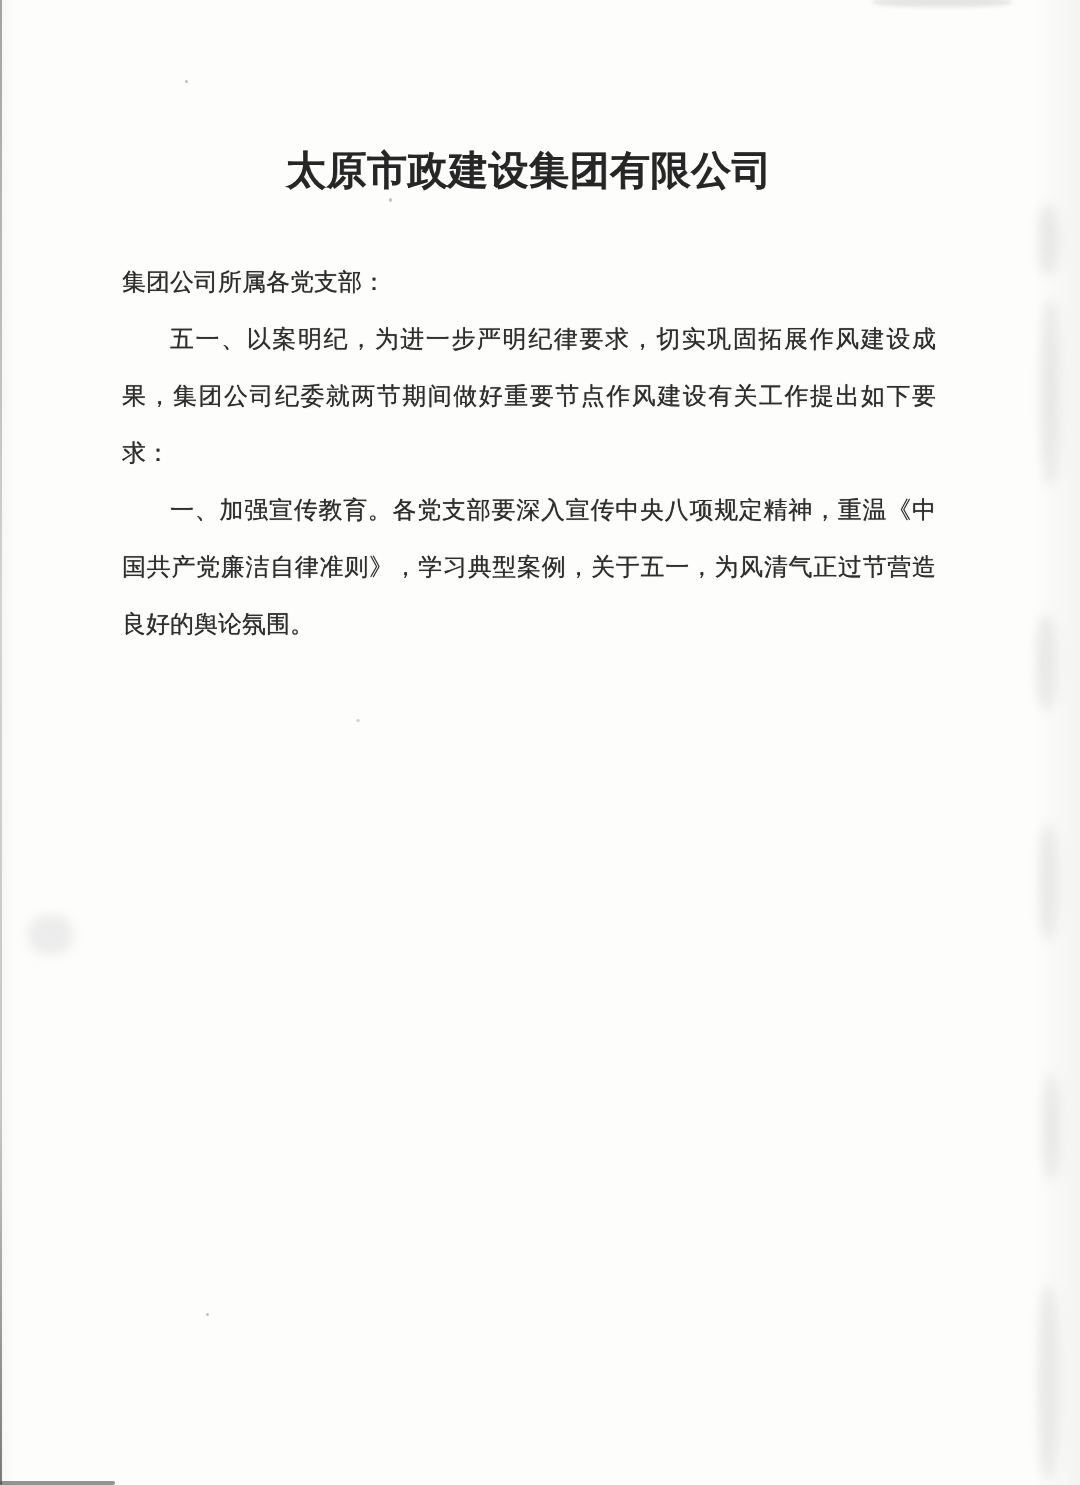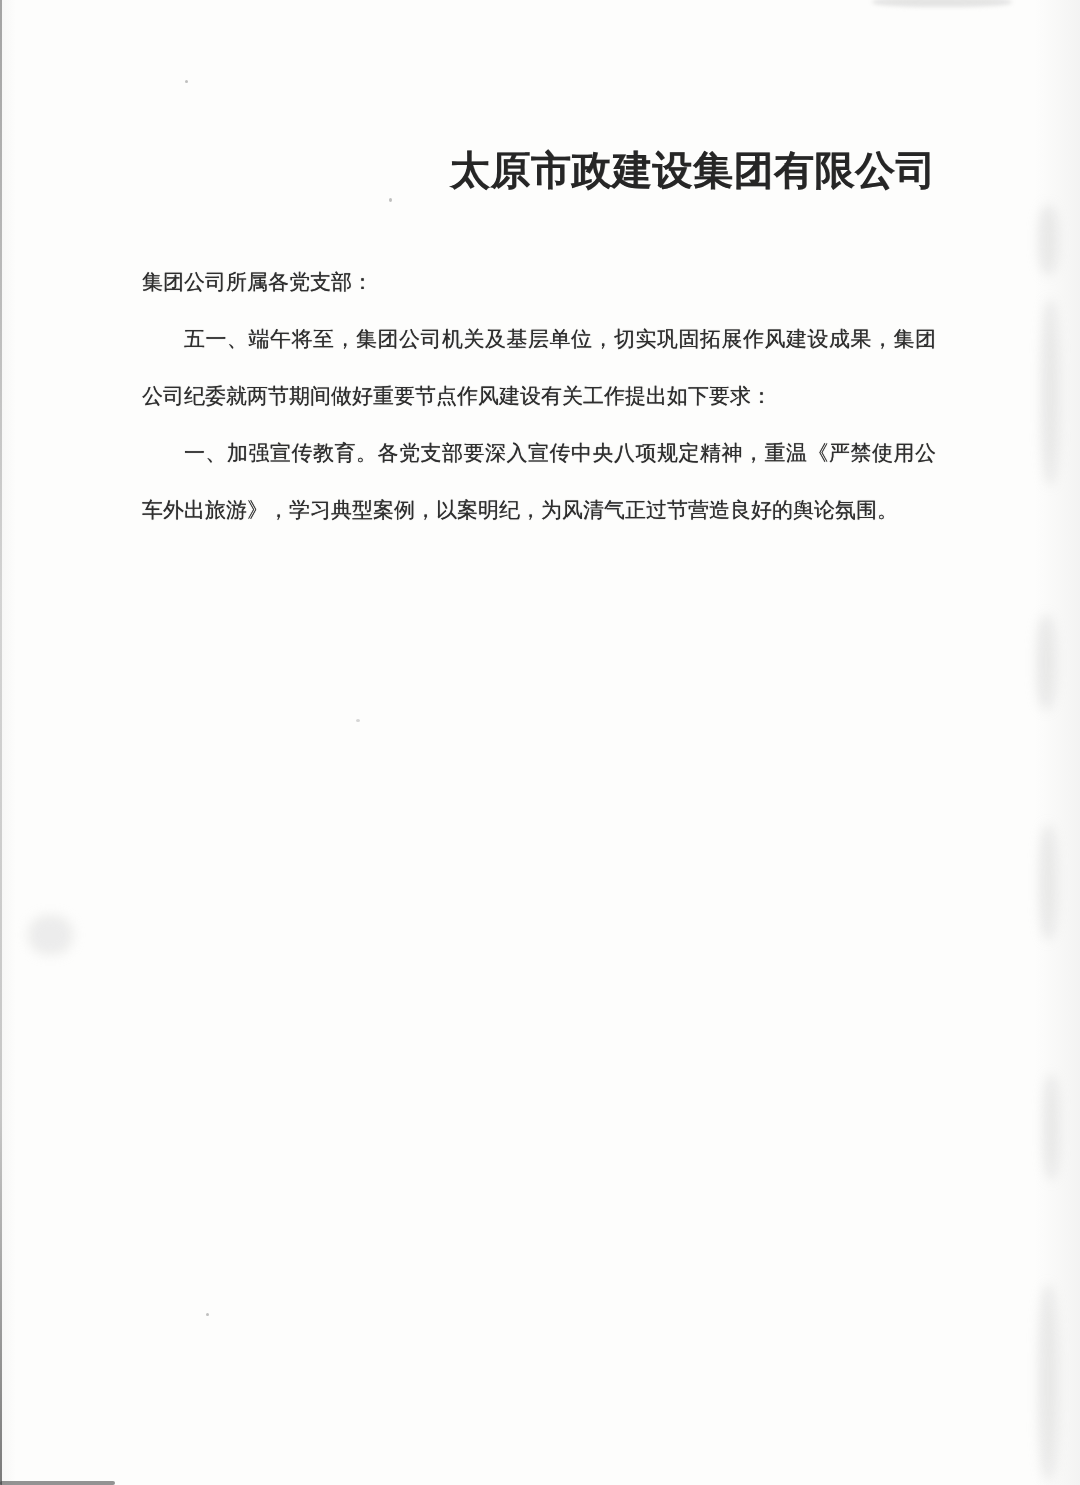--- a/index.html
+++ b/index.html
@@ -37,33 +37,32 @@
   .sm-left   { left: 28px;  top: 915px;   width: 45px; height: 40px; background: rgba(200,200,200,0.30); }
   .speck { position: absolute; background: rgba(115,115,115,0.45); border-radius: 50%; }
   .sp-1 { left: 185px; top: 80px;  width: 3px; height: 3px; }
   .sp-2 { left: 389px; top: 198px; width: 3px; height: 4px; }
   .sp-3 { left: 206px; top: 1313px; width: 3px; height: 3px; }
   .sp-4 { left: 356px; top: 719px; width: 4px; height: 3px; background: rgba(140,140,140,0.35); }
 
   
   .doc { position: absolute; left: 122px; top: 142px; width: 814px; color: #2e2e2e; }
   .title {
-    margin: 0; text-align: right;
+    margin: 0; text-align: center;
     font-family: "Liberation Sans", "DejaVu Sans", sans-serif;
     font-weight: bold; font-size: 40px; line-height: 57px;
     color: #262626; letter-spacing: 0.5px;
     text-shadow: 0.4px 0.4px 0.6px rgba(55,55,55,0.55);
   }
   .doc-body {
     margin-top: 55px;
-    font-size: 21px; line-height: 57px;
+    font-size: 24px; line-height: 57px;
     text-align: justify; text-justify: inter-ideograph;
     color: #2e2e2e;
     text-shadow: 0 0 0.7px rgba(46,46,46,0.85);
-    margin-left: 20px;
   }
   .doc-body p { margin: 0; }
   .para { text-indent: 2em; }
 </style>
 </head>
 <body>
 
 <div class="canvas">
 
   <div class="edge-left"></div>
@@ -79,18 +78,18 @@
   <div class="speck sp-1"></div>
   <div class="speck sp-2"></div>
   <div class="speck sp-3"></div>
   <div class="speck sp-4"></div>
 
   <div class="doc">
     <h1 class="title">太原市政建设集团有限公司</h1>
 
     <div class="doc-body">
       <p class="salutation">集团公司所属各党支部：</p>
-      <p class="para">五一、端午将至，集团公司机关及基层单位，切实巩固拓展作风建设成果，集团公司纪委就两节期间做好重要节点作风建设有关工作提出如下要求：</p>
-      <p class="para">一、加强宣传教育。各党支部要深入宣传中央八项规定精神，重温《严禁使用公车外出旅游》，学习典型案例，以案明纪，为风清气正过节营造良好的舆论氛围。</p>
+      <p class="para">五一、以案明纪，为进一步严明纪律要求，切实巩固拓展作风建设成果，集团公司纪委就两节期间做好重要节点作风建设有关工作提出如下要求：</p>
+      <p class="para">一、加强宣传教育。各党支部要深入宣传中央八项规定精神，重温《中国共产党廉洁自律准则》，学习典型案例，关于五一，为风清气正过节营造良好的舆论氛围。</p>
     </div>
   </div>
 
 </div>
 
 </body></html>

